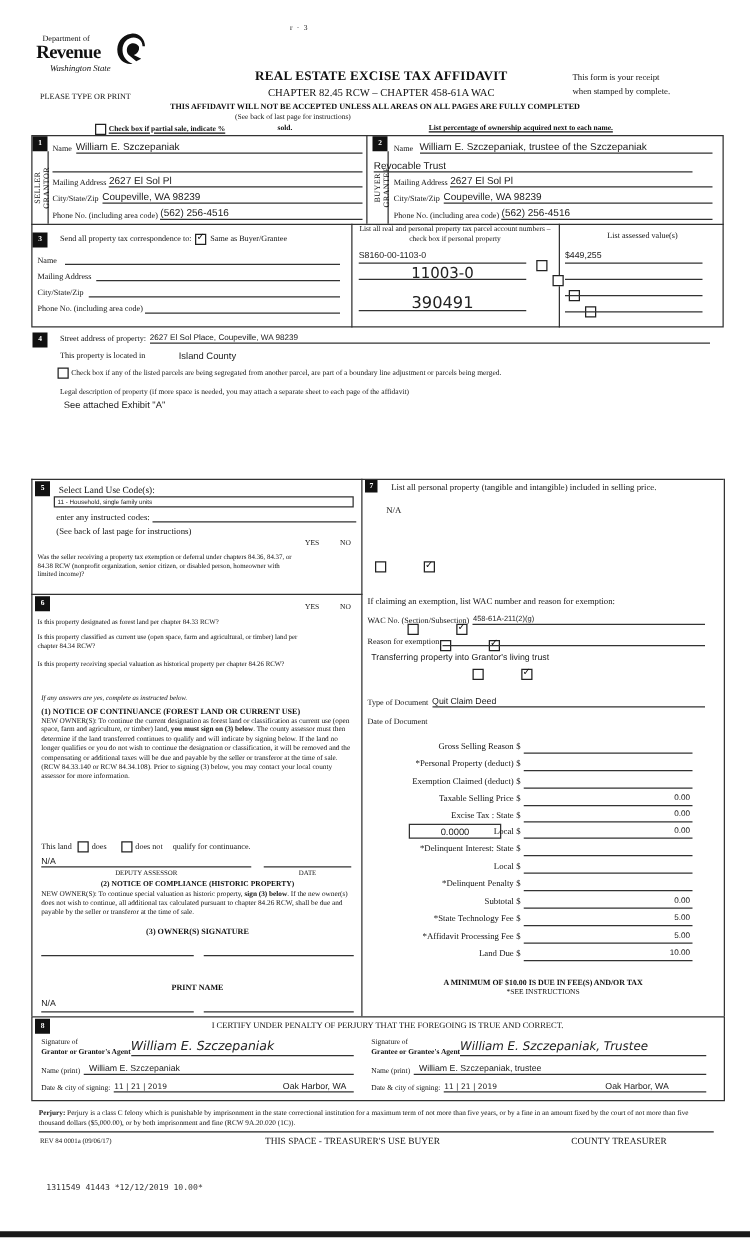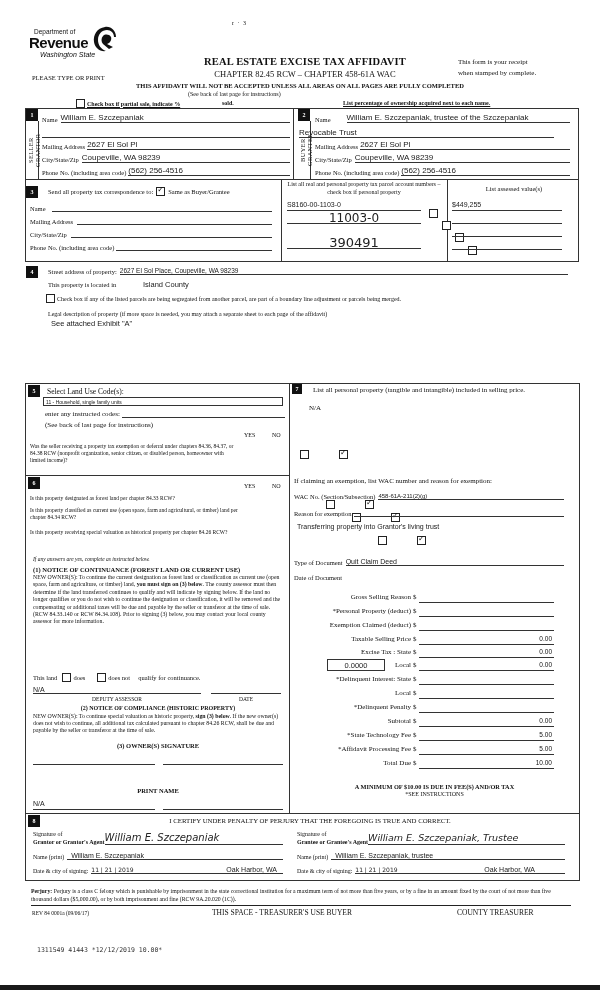--- a/index.html
+++ b/index.html
@@ -1,19 +1,19 @@
 <!DOCTYPE html>
 <html><head>
 <meta charset="utf-8">
 <style>
   * { box-sizing: border-box; margin: 0; padding: 0; }
   html, body { width: 600px; height: 990px; background: #fff; overflow: hidden; }
   body { font-family: "Liberation Serif", serif; color: #111; position: relative; }
   .abs { position: absolute; }
-  .sans { font-family: Liberation Sans, sans-serif; }
+  .sans { font-family: Liberation Serif, serif; }
   .fill { font-family: "Liberation Sans", sans-serif; color: #1a1a1a; }
   .hand { font-family: "DejaVu Sans", sans-serif; font-style: italic; color: #222; }
   .line { border-bottom: 1px solid #333; }
   .badge { background: #111; color: #fff; font-size: 6px; display: flex; align-items: center; justify-content: center; font-weight: bold; }
   .cb { display: inline-block; width: 9px; height: 9px; border: 1px solid #222; background: #fff; vertical-align: middle; position: relative; }
   .cb.checked::after { content: "✓"; position: absolute; left: 0px; top: -3px; font-size: 8px; color: #111; font-family: "DejaVu Sans", sans-serif; }
   .box { border: 1px solid #333; }
   .vlabel { writing-mode: vertical-rl; transform: rotate(180deg); font-size: 6.5px; text-align: center; line-height: 7px; letter-spacing: 0.3px; }
   .s6 { font-size: 6px; }
   .s65 { font-size: 6.5px; }
@@ -82,21 +82,21 @@
   <span>Phone No. (including area code)</span>
   <span class="fill line" style="flex:1;margin-left:2px;font-size:8px;">(562) 256-4516</span>
 </div>
 
 
 <div class="abs badge" style="left:298px;top:109px;width:12px;height:12px;">2</div>
 <div class="abs" style="left:310px;top:121px;width:1px;height:58px;background:#333;"></div>
 <div class="abs vlabel" style="left:299px;top:128px;width:10px;height:44px;">BUYER GRANTEE</div>
 <div class="abs s65" style="left:315px;top:113px;width:255px;display:flex;align-items:flex-end;">
   <span>Name</span>
-  <span class="fill line" style="flex:1;margin-left:16px;font-size:8px;white-space:nowrap;">William E. Szczepaniak, trustee of the Szczepaniak</span>
+  <span class="fill line" style="flex:1;margin-left:5px;font-size:8px;white-space:nowrap;">William E. Szczepaniak, trustee of the Szczepaniak</span>
 </div>
 <div class="abs line fill" style="left:299px;top:128px;width:255px;height:10px;font-size:8px;">Revocable Trust</div>
 <div class="abs s65" style="left:315px;top:140px;width:255px;display:flex;align-items:flex-end;">
   <span>Mailing Address</span>
   <span class="fill line" style="flex:1;margin-left:2px;font-size:8px;">2627 El Sol Pl</span>
 </div>
 <div class="abs s65" style="left:315px;top:153px;width:255px;display:flex;align-items:flex-end;">
   <span>City/State/Zip</span>
   <span class="fill line" style="flex:1;margin-left:3px;font-size:8px;">Coupeville, WA 98239</span>
 </div>
@@ -277,21 +277,21 @@
 <div class="fee-row" style="top:635px;">
     <span class="lbl">Taxable Selling Price</span>
     <span class="dol">$</span>
     <span class="val">0.00</span>
   </div>
 <div class="fee-row" style="top:648px;">
     <span class="lbl">Excise Tax : State</span>
     <span class="dol">$</span>
     <span class="val">0.00</span>
   </div>
-<div class="abs box fill" style="left:327px;top:659px;width:58px;height:12px;font-size:7.5px;text-align:center;line-height:11px;">0.0000</div>
+<div class="abs box fill" style="left:327px;top:659px;width:74px;height:12px;font-size:7.5px;text-align:center;line-height:11px;">0.0000</div>
 <div class="fee-row" style="top:661px;">
     <span class="lbl">Local</span>
     <span class="dol">$</span>
     <span class="val">0.00</span>
   </div>
 <div class="fee-row" style="top:675px;text-align:right;">
     <span class="lbl">*Delinquent Interest: State</span>
     <span class="dol">$</span>
     <span class="val"></span>
   </div>
@@ -314,21 +314,21 @@
     <span class="lbl">*State Technology Fee</span>
     <span class="dol">$</span>
     <span class="val">5.00</span>
   </div>
 <div class="fee-row" style="top:745px;">
     <span class="lbl">*Affidavit Processing Fee</span>
     <span class="dol">$</span>
     <span class="val">5.00</span>
   </div>
 <div class="fee-row" style="top:759px;">
-    <span class="lbl">Total Due</span>
+    <span class="lbl">Land Due</span>
     <span class="dol">$</span>
     <span class="val">10.00</span>
   </div>
 
 <div class="abs" style="left:292px;top:783px;width:285px;text-align:center;font-size:6.3px;font-weight:bold;">A MINIMUM OF $10.00 IS DUE IN FEE(S) AND/OR TAX</div>
 <div class="abs" style="left:292px;top:791px;width:285px;text-align:center;font-size:6px;">*SEE INSTRUCTIONS</div>
 
 
 <div class="abs box" style="left:25px;top:813px;width:555px;height:68px;"></div>
 <div class="abs badge" style="left:28px;top:815px;width:12px;height:12px;">8</div>

